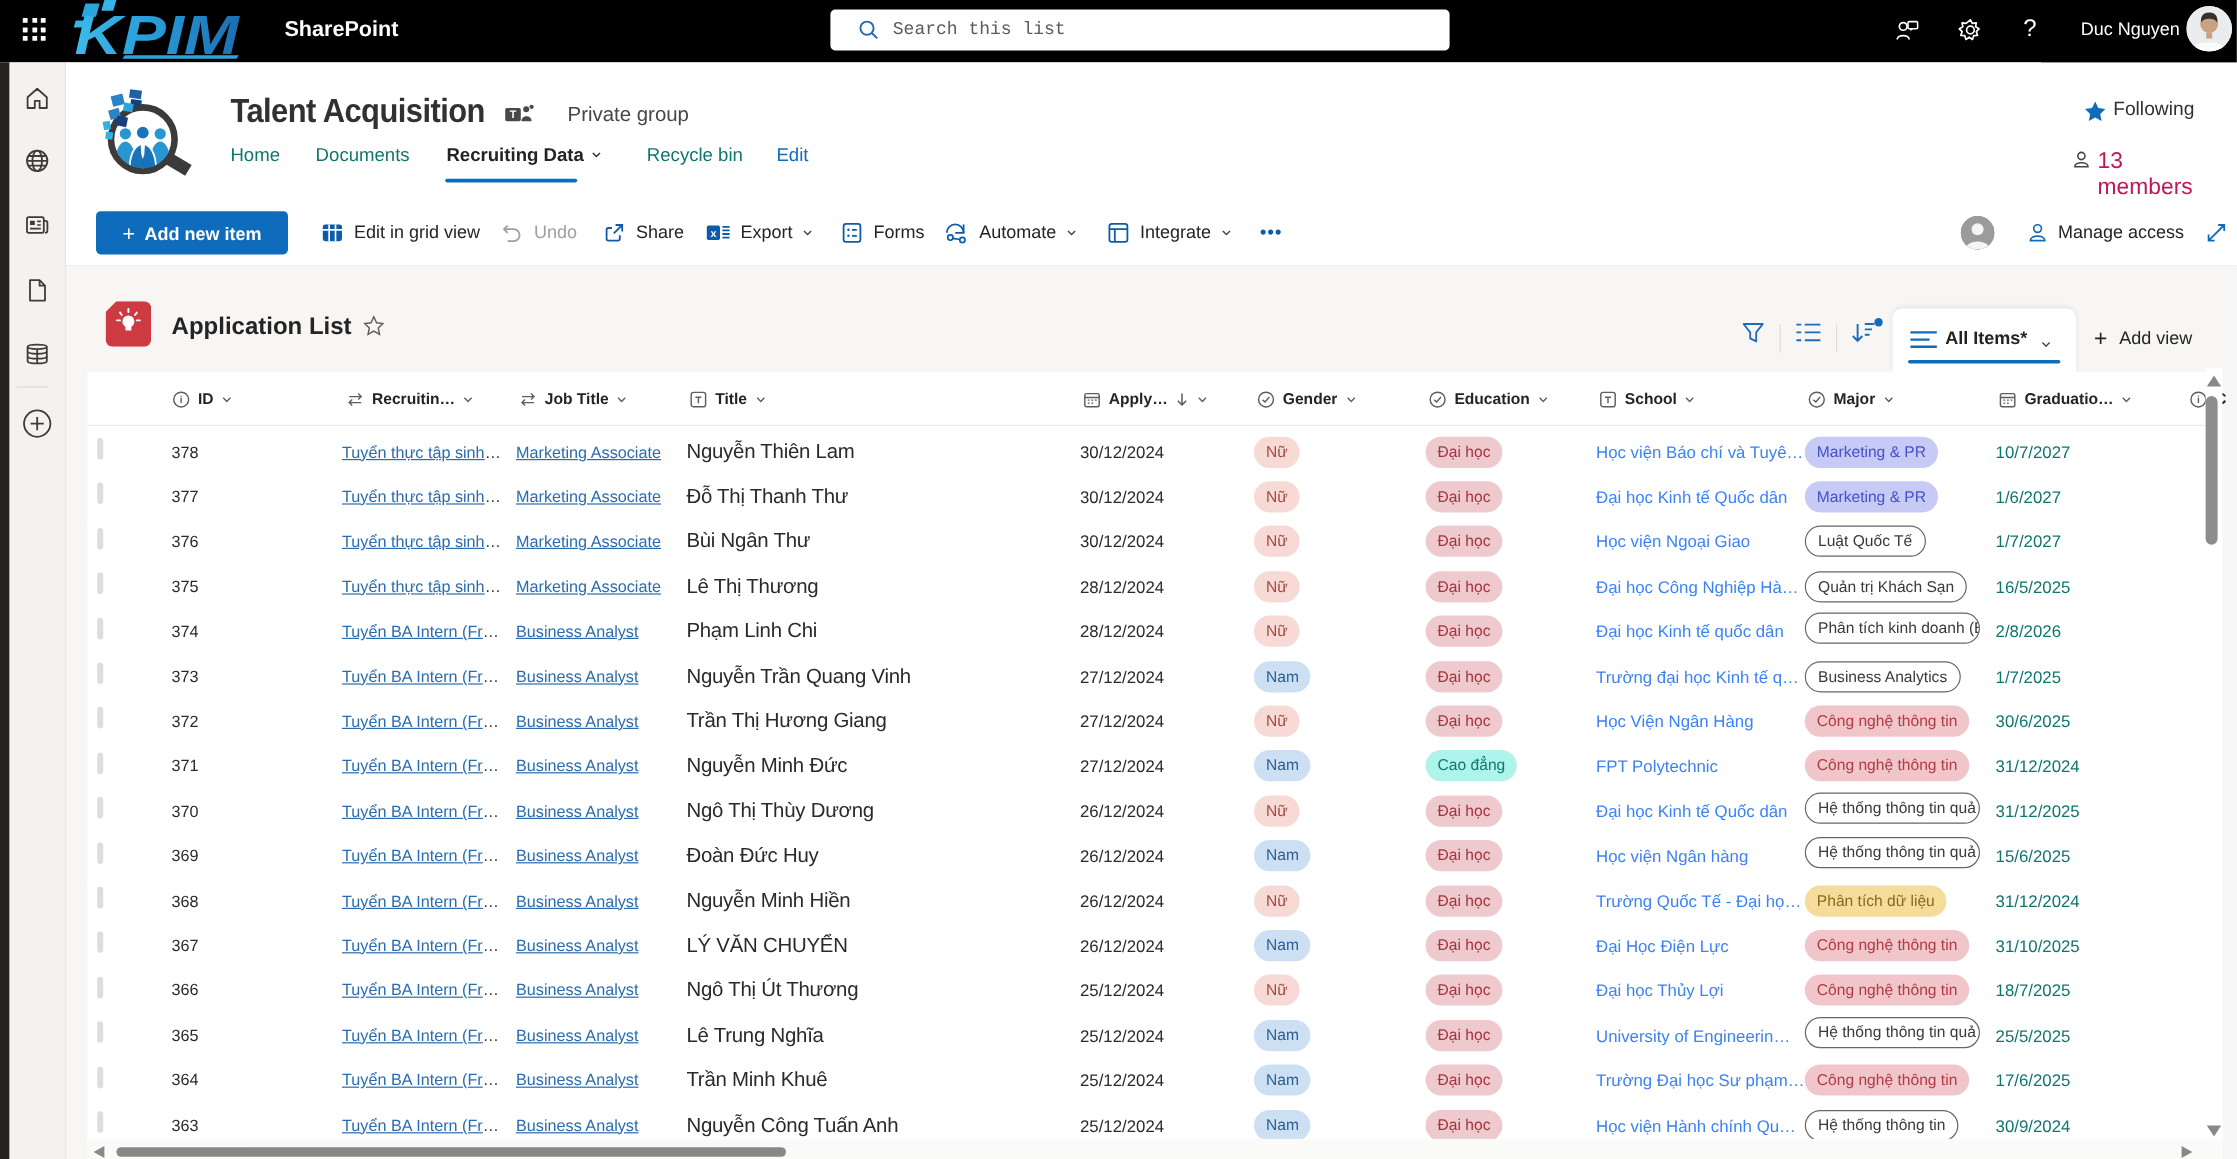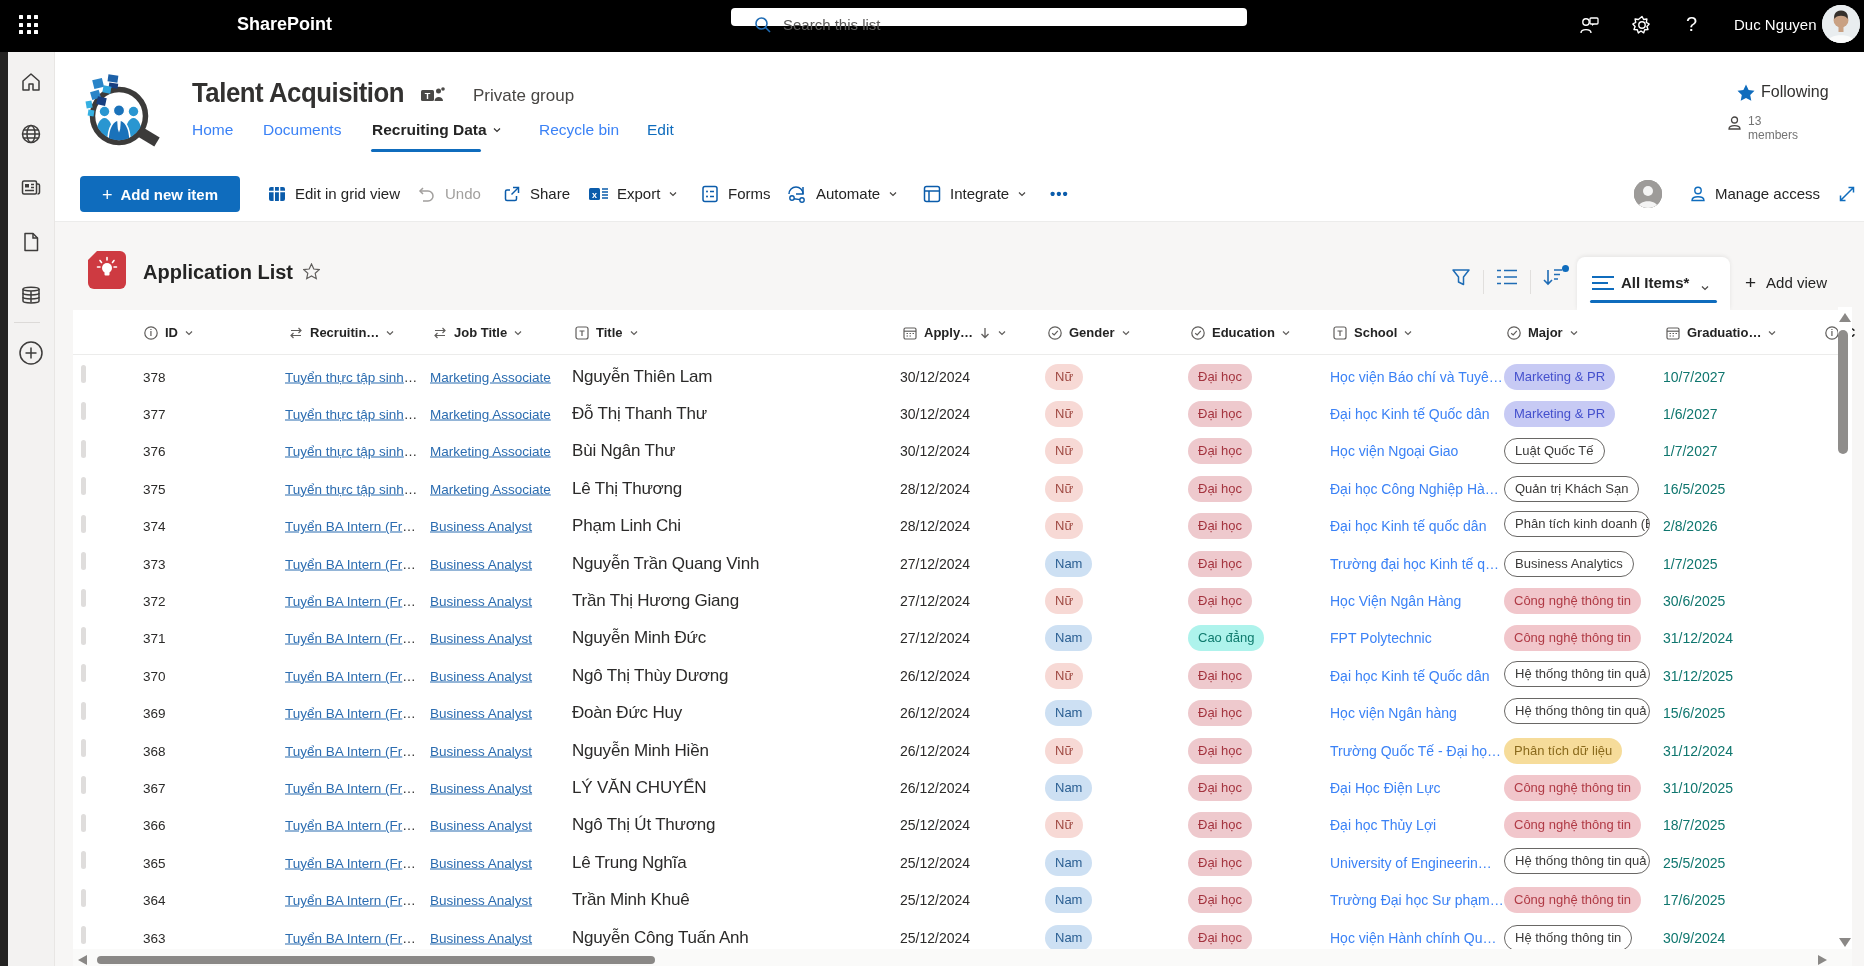--- a/index.html
+++ b/index.html
@@ -2,43 +2,43 @@
 <html><head><meta charset="utf-8">
 <style>
 * { margin:0; padding:0; box-sizing:border-box; }
 html,body { width:1864px; height:966px; overflow:hidden; font-family:"Liberation Sans", sans-serif; background:#fff; }
 
 
 #topbar { position:absolute; left:0; top:0; width:1864px; height:52px; background:#000; }
 #waffle { position:absolute; left:19px; top:15px; width:23px; height:23px; }
 #waffle i { position:absolute; width:4px; height:4px; background:#fff; border-radius:0.5px; }
 #splogo { position:absolute; left:237px; top:14px; color:#fff; font-size:18px; font-weight:700; }
-#searchbox { position:absolute; left:731px; top:8px; width:516px; height:18px; background:#fff; border-radius:4px; }
+#searchbox { position:absolute; left:692px; top:8px; width:516px; height:34px; background:#fff; border-radius:4px;font-family:Liberation Mono, monospace; }
 #searchbox .ph { position:absolute; left:52px; top:8px; font-size:15px; color:#5c5b5a; }
 .tbico { position:absolute; top:14px; }
 #ducname { position:absolute; left:1734px; top:16px; color:#fff; font-size:15px; }
 #avatar1 { position:absolute; left:1822px; top:5px; width:38px; height:38px; border-radius:50%; overflow:hidden; background:#e8ecee; }
 
 
 #raildark { position:absolute; left:0; top:52px; width:8px; height:914px; background:#242322; }
 #rail { position:absolute; left:8px; top:52px; width:47px; height:914px; background:#f3f2f1; border-right:1px solid #e8e6e4; }
 .railico { position:absolute; left:11px; }
 #raildiv { position:absolute; left:14px; top:322px; width:26px; border-top:1px solid #dcdad8; }
 
 
 #sitehdr { position:absolute; left:55px; top:52px; width:1646px; height:113px; background:#fff; }
 #sitelogo { position:absolute; left:29px; top:19px; }
 #sitetitle { position:absolute; left:137px; top:25px; font-size:28px; font-weight:700; color:#323130; letter-spacing:-0.5px; transform:scaleX(0.92); transform-origin:left center; }
 #teamsico { position:absolute; left:364px; top:33px; }
 #privgrp { position:absolute; left:418px; top:34px; font-size:17px; color:#484644; }
-.nav { position:absolute; top:69px; font-size:15.5px; color:#3b82f6; }
+.nav { position:absolute; top:69px; font-size:15.5px; color:#0f766e; }
 #navrd { font-weight:700; color:#242424; }
 #navunder { position:absolute; left:316px; top:97px; width:110px; height:3px; background:#0f6cbd; border-radius:2px; }
 #follow { position:absolute; left:1706px; top:31px; font-size:16px; color:#323130; }
-#members { position:absolute; left:1693px; top:62px; font-size:12px; color:#737373; }
+#members { position:absolute; left:1693px; top:72px; font-size:19px; color:#be185d; }
 
 
 #cmdbar { position:absolute; left:55px; top:165px; width:1809px; height:57px; background:#fff; border-bottom:1px solid #ececeb; }
 #addbtn { position:absolute; left:25px; top:11px; width:160px; height:36px; background:#0f6cbd; border-radius:4px; color:#fff; font-size:15px; font-weight:700; text-align:center; line-height:36px; }
 .cmd { position:absolute; top:0; height:57px; display:flex; align-items:center; gap:8px; font-size:15px; color:#242424;text-align:center; }
 .cmd.dis { color:#a19f9d; }
 #gravatar { position:absolute; left:1579px; top:15px; width:28px; height:28px; border-radius:50%; background:#8a8886; overflow:hidden; }
 
 
 #band { position:absolute; left:55px; top:222px; width:1809px; height:744px; background:#f7f6f5; }
@@ -97,20 +97,38 @@
     <i style="left:0;top:0"></i>
       <i style="left:7.5px;top:0"></i>
       <i style="left:15px;top:0"></i>
     <i style="left:0;top:7.5px"></i>
       <i style="left:7.5px;top:7.5px"></i>
       <i style="left:15px;top:7.5px"></i>
     <i style="left:0;top:15px"></i>
       <i style="left:7.5px;top:15px"></i>
       <i style="left:15px;top:15px"></i>
   </div>
+  <div style="position:absolute;left:58px;top:0px;width:150px;height:52px;">
+    <svg width="150" height="52" viewBox="0 0 150 52">
+        <defs>
+          <linearGradient id="kg" x1="0" y1="0" x2="1" y2="0">
+            <stop offset="0" stop-color="#3cbbea"></stop>
+            <stop offset="0.55" stop-color="#2596d3"></stop>
+            <stop offset="1" stop-color="#1a6db1"></stop>
+          </linearGradient>
+        </defs>
+        <g transform="skewX(-16)">
+          <rect x="14" y="3" width="12" height="11" fill="#2ba6dd"></rect>
+          <rect x="29" y="0" width="10" height="9" fill="#35b5e6"></rect>
+          <rect x="10" y="17" width="7" height="6" fill="#35b5e6"></rect>
+        </g>
+        <text x="4" y="45" font-family="Liberation Sans" font-style="italic" font-weight="700" font-size="46" fill="url(#kg)" textLength="137" lengthAdjust="spacingAndGlyphs">KPIM</text>
+        <path d="M46 46 L141 46 L139 49 L44 49 Z" fill="#2ba6dd"></path>
+      </svg>
+  </div>
   <div id="splogo">SharePoint</div>
   <div id="searchbox">
     <svg width="20" height="20" viewBox="0 0 20 20" style="position:absolute;left:22px;top:7px">
         <circle cx="8.5" cy="8.5" r="5.5" fill="none" stroke="#1f6cb5" stroke-width="1.6"></circle>
         <path d="M12.5 12.5 L17 17" stroke="#1f6cb5" stroke-width="1.6"></path>
       </svg>
     <span class="ph">Search this list</span>
   </div>
   <div class="tbico" style="left:1578px;top:15px"><svg width="22" height="22" viewBox="0 0 22 22">
         <circle cx="8" cy="7" r="3.2" fill="none" stroke="#fff" stroke-width="1.4"></circle>

